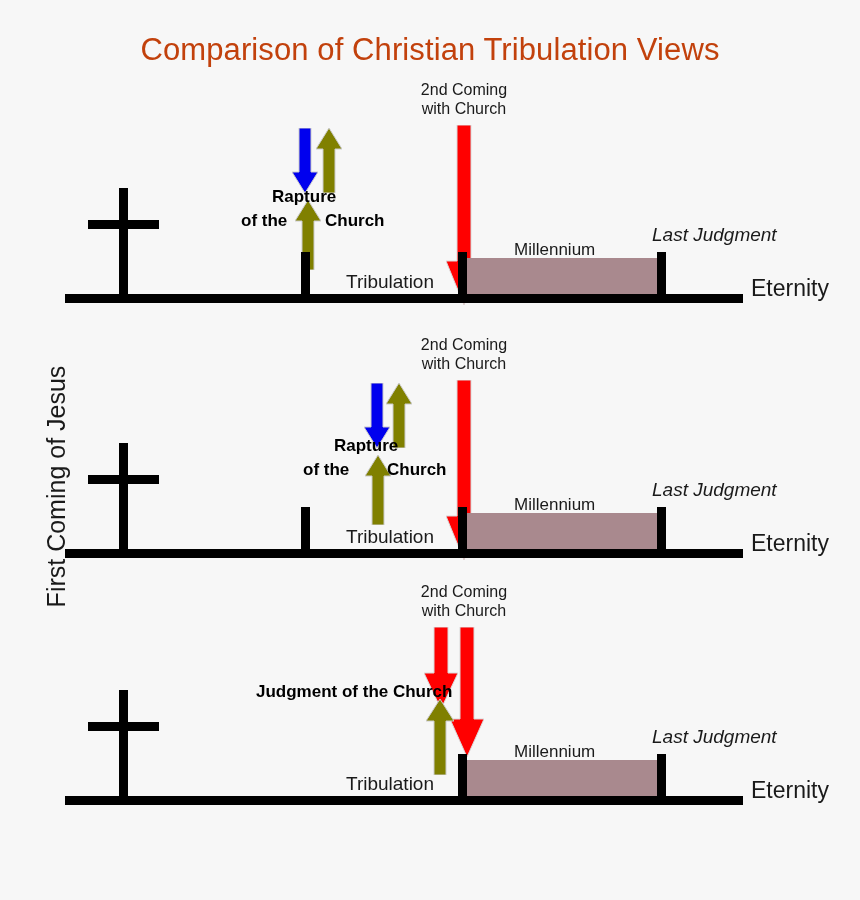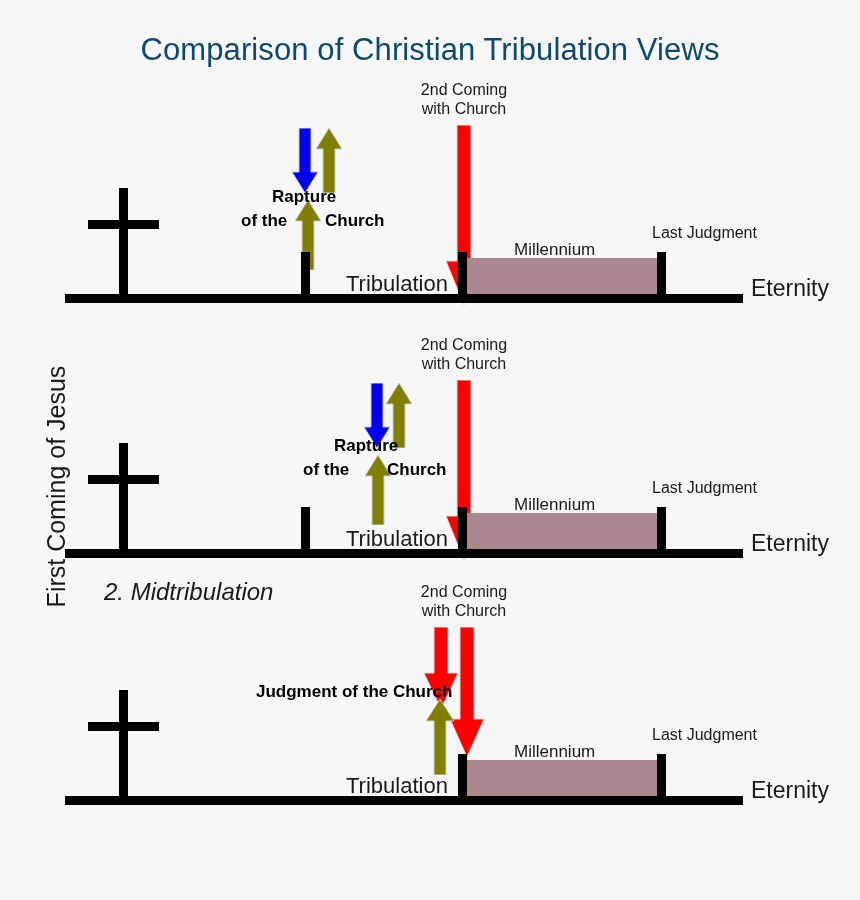--- a/index.html
+++ b/index.html
@@ -25,21 +25,21 @@
 
   
   .title {
     position: absolute;
     left: 0; top: 32px;
     width: 860px;
     text-align: center;
     font-size: 31px;
     font-weight: 400;
     letter-spacing: 0.1px;
-    color: #0c4a6e;
+    color: #c2410c;
     white-space: nowrap;
   }
 
   
   .vlabel {
     position: absolute;
     left: -84px;
     top: 472px;
     width: 280px;
     text-align: center;
@@ -91,23 +91,23 @@
     position: absolute;
     background: #a9898e;
   }
 
   
   .lbl {
     position: absolute;
     white-space: nowrap;
     color: #1a1a1a;
   }
-  .lbl-tribulation { font-size: 22px; }
+  .lbl-tribulation { font-size: 19px; }
   .lbl-millennium  { font-size: 17px; }
-  .lbl-lastjudg    { font-size: 16px; }
+  .lbl-lastjudg    { font-size: 19px; font-style: italic; }
   .lbl-eternity    { font-size: 23px; }
   .lbl-2nd {
     font-size: 16px;
     line-height: 19px;
     text-align: center;
     width: 140px;
   }
   .lbl-rapture {
     font-size: 17px;
     font-weight: bold;
@@ -236,21 +236,20 @@
 
     <div class="mill-bar" style="left:467px; top:183px; width:190px; height:36px;"></div>
 
     <div class="lbl lbl-tribulation" style="left:346px; top:196px;">Tribulation</div>
     <div class="lbl lbl-millennium" style="left:514px; top:165px;">Millennium</div>
     <div class="lbl lbl-lastjudg" style="left:652px; top:149px;">Last Judgment</div>
     <div class="lbl lbl-eternity" style="left:751px; top:200px;">Eternity</div>
 
     <div class="baseline" style="top:219px;"></div>
 
-    <div class="caption" style="left:104px; top:248px;">2. Midtribulation</div>
   </div>
 
   <div class="panel" style="top:577px;">
 
     <div class="lbl lbl-2nd" style="left:394px; top:5px;">
       <div>2nd Coming</div>
       <div>with Church</div>
     </div>
 
     <div class="arrow" style="left:450px; top:50px;">

